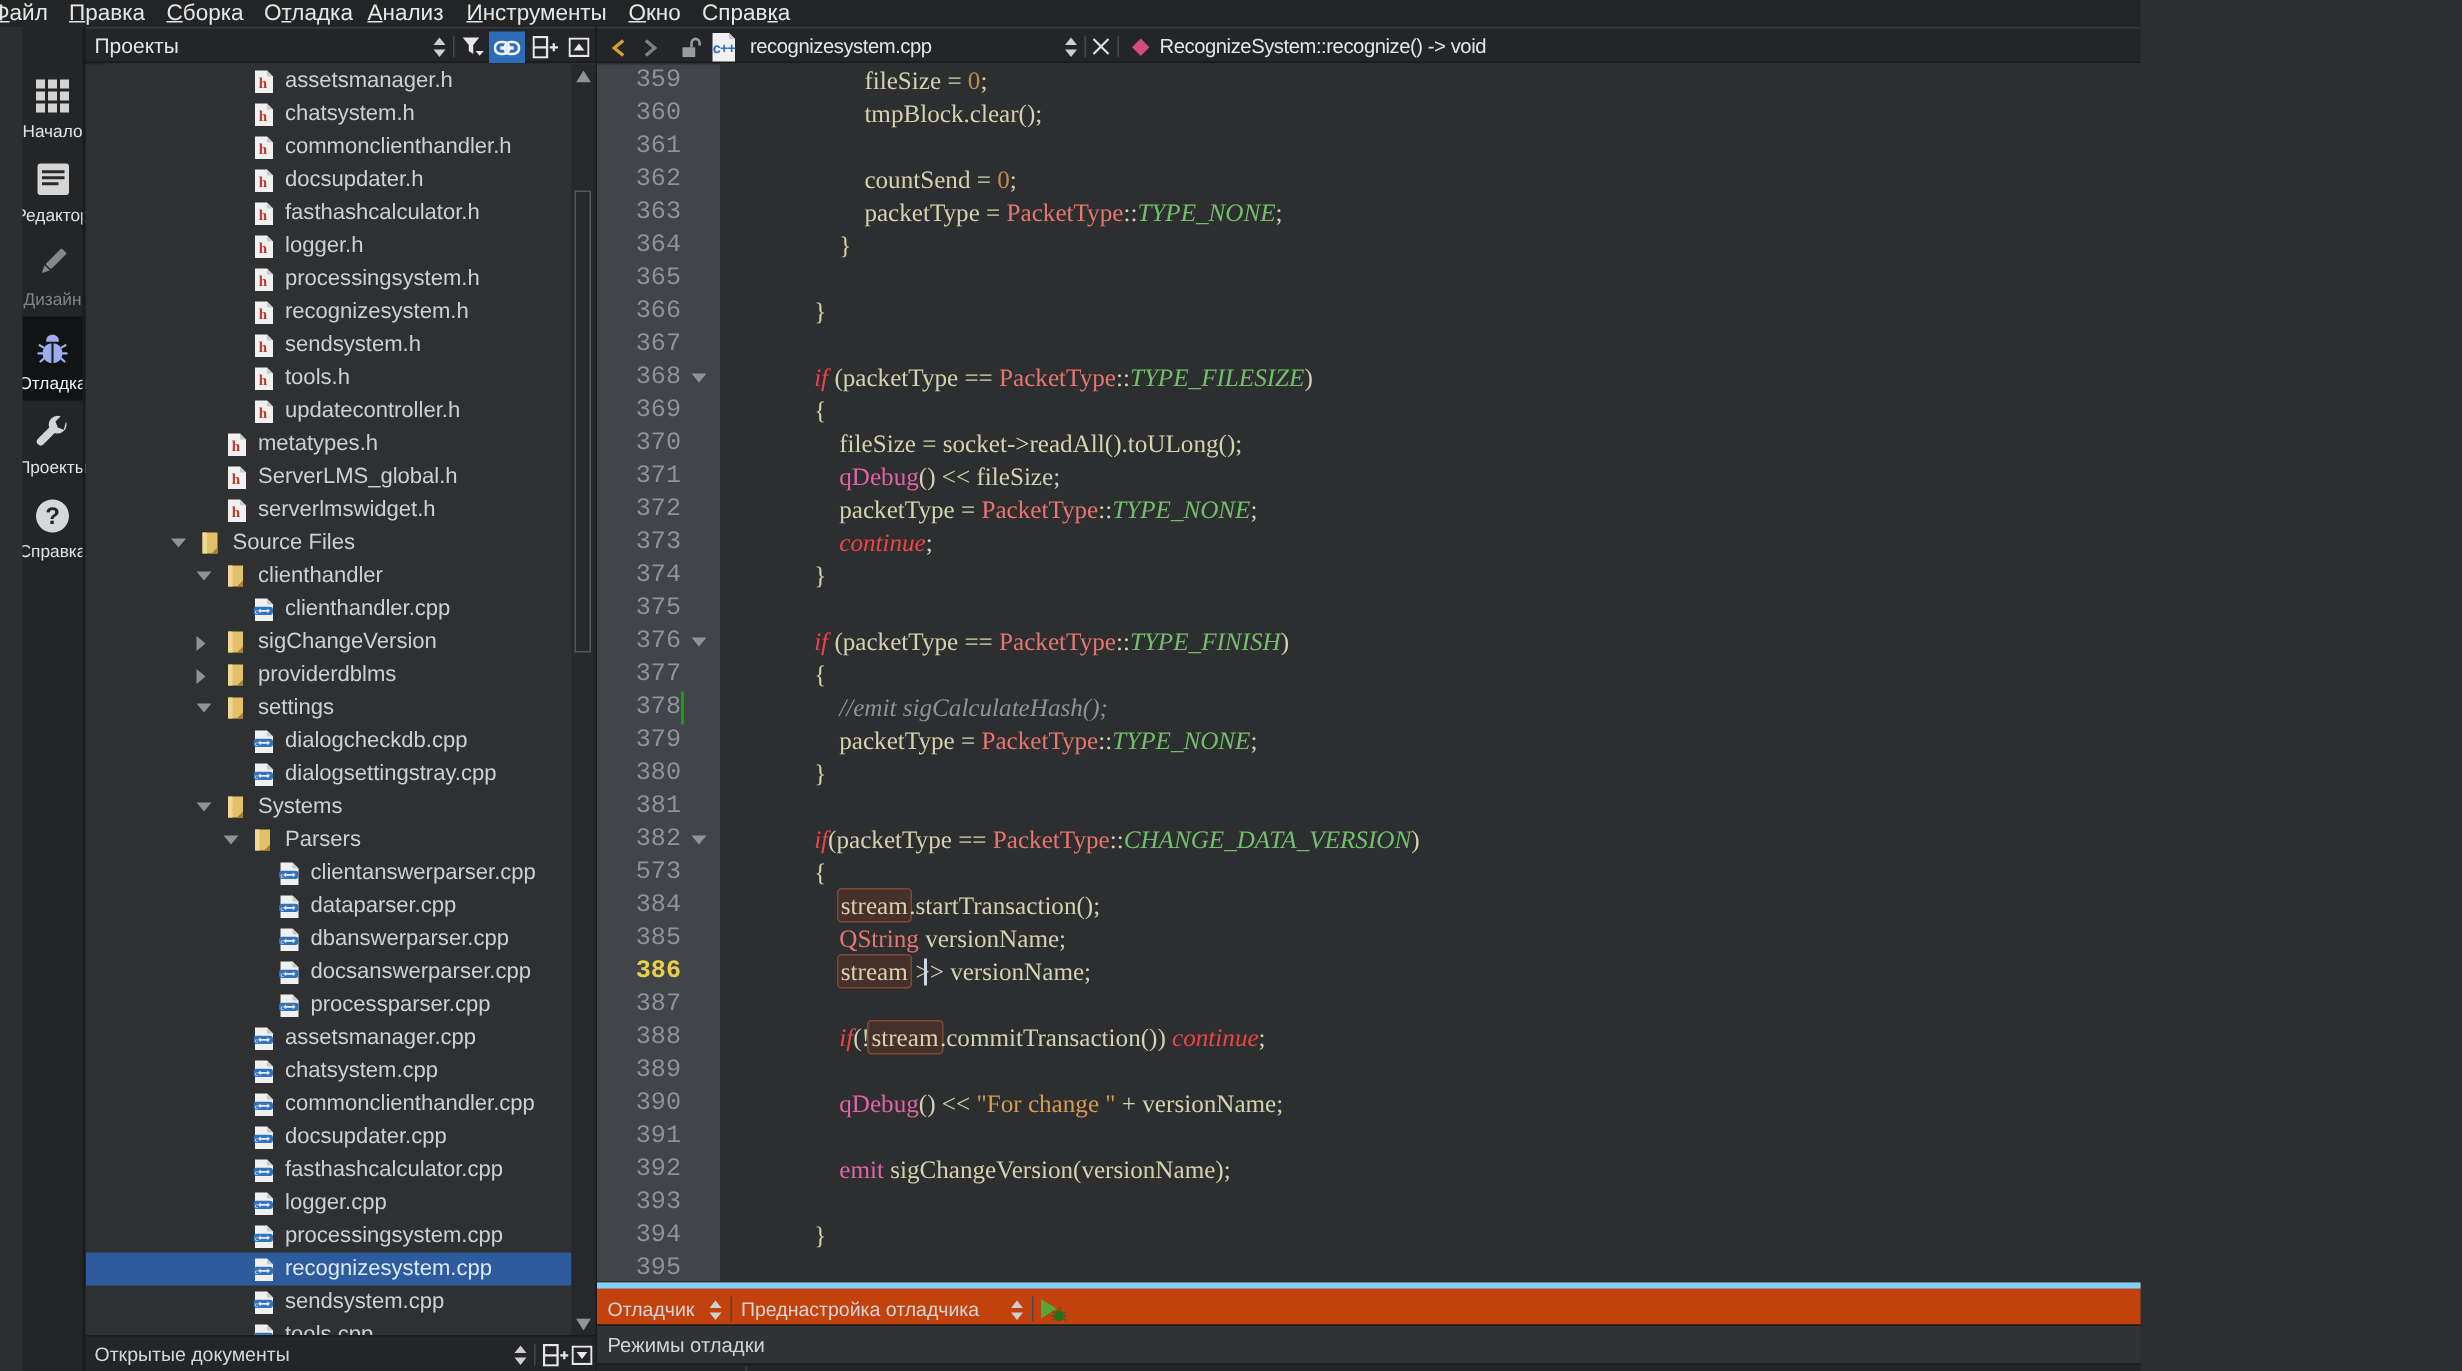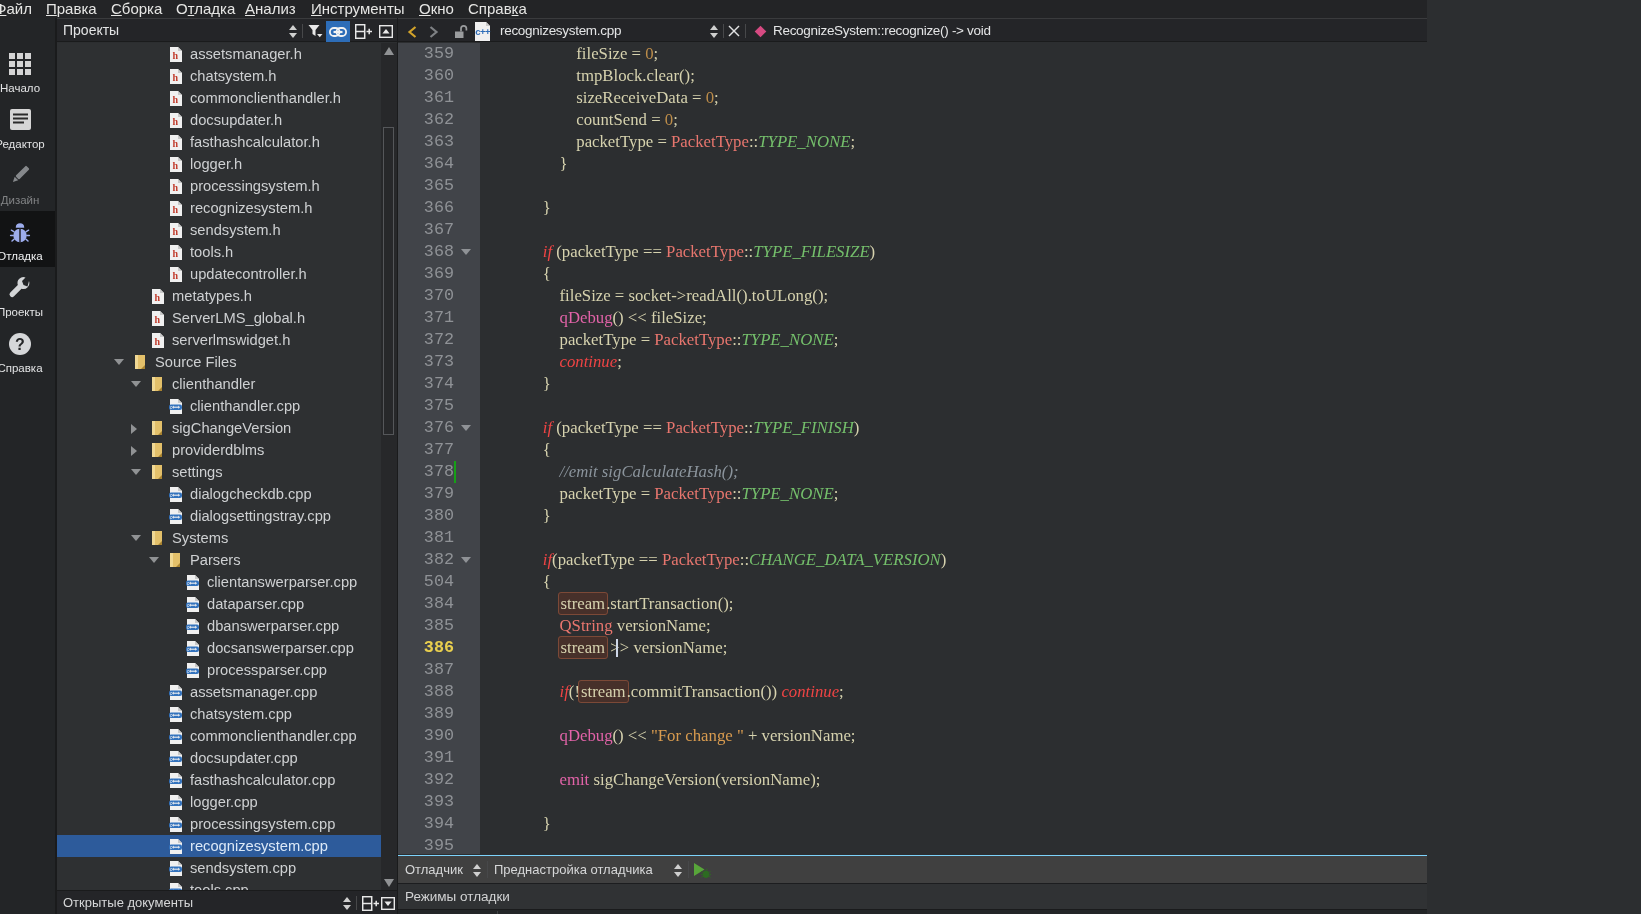--- a/index.html
+++ b/index.html
@@ -1,21 +1,21 @@
 <!DOCTYPE html>
 <html><head><meta charset="utf-8"><style>
 *{margin:0;padding:0;box-sizing:border-box}
 html,body{width:1641px;height:914px;overflow:hidden;background:#2c2e30;
  font-family:"Liberation Sans",sans-serif;}
 .abs{position:absolute}
 #root{position:absolute;left:0;top:0;width:1427px;height:914px;background:#2c2e30;overflow:hidden}
 #menubar{left:0;top:0;width:1641px;height:18px;background:#232426;color:#e6e6e4;
  font-size:15px;line-height:18px;white-space:nowrap}
 #menubar span{position:absolute;top:0}
-#side{left:0;top:18px;width:55px;height:896px;background:#232527;overflow:hidden}
+#side{left:15px;top:18px;width:55px;height:896px;background:#232527;overflow:hidden}
 .mode{position:absolute;left:0;width:55px;height:56px}
 .mode .lbl{position:absolute;top:39px;left:-30px;width:100px;text-align:center;
  font-size:11.5px;color:#e2e3e4}
 .phdr{position:absolute;top:18px;height:24px;background:#242528;border-top:1px solid #3a3b3d;
  border-bottom:1px solid #1a1b1c;color:#e3e4e5;font-size:14px;line-height:23px}
 #tree{left:57px;top:43px;width:324px;height:847px;background:#2e3032;overflow:hidden}
 .trow{position:absolute;left:0;width:324px;height:22px;font-size:14.7px;line-height:22px;color:#ced0d2;white-space:nowrap}
 .trow.sel{background:#2d5b9b;color:#dce9f7}
 .trow svg.fico{position:absolute;top:3px}
 .arr{position:absolute;top:8px;width:0;height:0}
@@ -36,21 +36,21 @@
  border-right:5px solid transparent;border-top:6px solid #8f9296;margin-top:8px}
 .kw{color:#ef4444;font-style:italic}
 .ty{color:#e8766e}
 .en{color:#74bf6b;font-style:italic}
 .mc{color:#e263a8}
 .nu{color:#bd8d4a}
 .st{color:#d89b4f}
 .cm{color:#8b949c;font-style:italic}
 .occ{background:#47302a;border:1px solid #7c4937;border-radius:3px;margin:-1px -2px;padding:1px 2px}
 .caret{position:absolute;width:2px;height:18px;background:#cfd8e8;top:2px}
-#dbgbar{left:398px;top:855px;width:1243px;height:28px;background:#404040;border-top:1px solid #7dd3fc;
+#dbgbar{left:398px;top:855px;width:1243px;height:28px;background:#c2410c;border-top:4px solid #7dd3fc;
  color:#d6d7d8;font-size:13px;line-height:27px;white-space:nowrap}
 #modesbar{left:398px;top:883px;width:1243px;height:26px;background:#303234;border-top:1px solid #1c1d1f;
  color:#d2d3d4;font-size:13.5px;line-height:25px}
 #bstrip{left:398px;top:909px;width:1243px;height:5px;background:#232527;border-top:1px solid #1a1b1c}
 #odhdr{left:57px;top:890px;width:340px;height:24px;background:#242528;border-top:1px solid #1a1b1c;
  color:#d6d7d8;font-size:13px;line-height:23px}
 .vsep{position:absolute;width:1px;background:#47484a}
 .updn{position:absolute;width:8px;height:13px}
 .updn:before{content:"";position:absolute;left:0;top:0;border-left:4px solid transparent;border-right:4px solid transparent;border-bottom:5px solid #cfcfcf}
 .updn:after{content:"";position:absolute;left:0;top:8px;border-left:4px solid transparent;border-right:4px solid transparent;border-top:5px solid #cfcfcf}
@@ -619,42 +619,41 @@
       <div class="ln" style="top:308px">373</div>
       <div class="ln" style="top:330px">374</div>
       <div class="ln" style="top:352px">375</div>
       <div class="ln" style="top:374px">376</div>
       <div class="ln" style="top:396px">377</div>
       <div class="ln" style="top:418px">378</div>
       <div class="ln" style="top:440px">379</div>
       <div class="ln" style="top:462px">380</div>
       <div class="ln" style="top:484px">381</div>
       <div class="ln" style="top:506px">382</div>
-      <div class="ln" style="top:528px">504</div>
+      <div class="ln" style="top:528px">573</div>
       <div class="ln" style="top:550px">384</div>
       <div class="ln" style="top:572px">385</div>
       <div class="ln cur" style="top:594px">386</div>
       <div class="ln" style="top:616px">387</div>
       <div class="ln" style="top:638px">388</div>
       <div class="ln" style="top:660px">389</div>
       <div class="ln" style="top:682px">390</div>
       <div class="ln" style="top:704px">391</div>
       <div class="ln" style="top:726px">392</div>
       <div class="ln" style="top:748px">393</div>
       <div class="ln" style="top:770px">394</div>
       <div class="ln" style="top:792px">395</div>
       <div class="fold" style="top:198px"></div>
       <div class="fold" style="top:374px"></div>
       <div class="fold" style="top:506px"></div>
       <div class="abs" style="left:56px;top:418px;width:2px;height:22px;background:#16a016"></div>
     </div>
 <div id="code" class="abs">
       <pre class="cl" style="top:0px">            fileSize = <span class="nu">0</span>;</pre>
       <pre class="cl" style="top:22px">            tmpBlock.clear();</pre>
-      <pre class="cl" style="top:44px">            sizeReceiveData = <span class="nu">0</span>;</pre>
       <pre class="cl" style="top:66px">            countSend = <span class="nu">0</span>;</pre>
       <pre class="cl" style="top:88px">            packetType = <span class="ty">PacketType</span>::<span class="en">TYPE_NONE</span>;</pre>
       <pre class="cl" style="top:110px">        }</pre>
       <pre class="cl" style="top:154px">    }</pre>
       <pre class="cl" style="top:198px">    <span class="kw">if</span> (packetType == <span class="ty">PacketType</span>::<span class="en">TYPE_FILESIZE</span>)</pre>
       <pre class="cl" style="top:220px">    {</pre>
       <pre class="cl" style="top:242px">        fileSize = socket-&gt;readAll().toULong();</pre>
       <pre class="cl" style="top:264px">        <span class="mc">qDebug</span>() &lt;&lt; fileSize;</pre>
       <pre class="cl" style="top:286px">        packetType = <span class="ty">PacketType</span>::<span class="en">TYPE_NONE</span>;</pre>
       <pre class="cl" style="top:308px">        <span class="kw">continue</span>;</pre>

